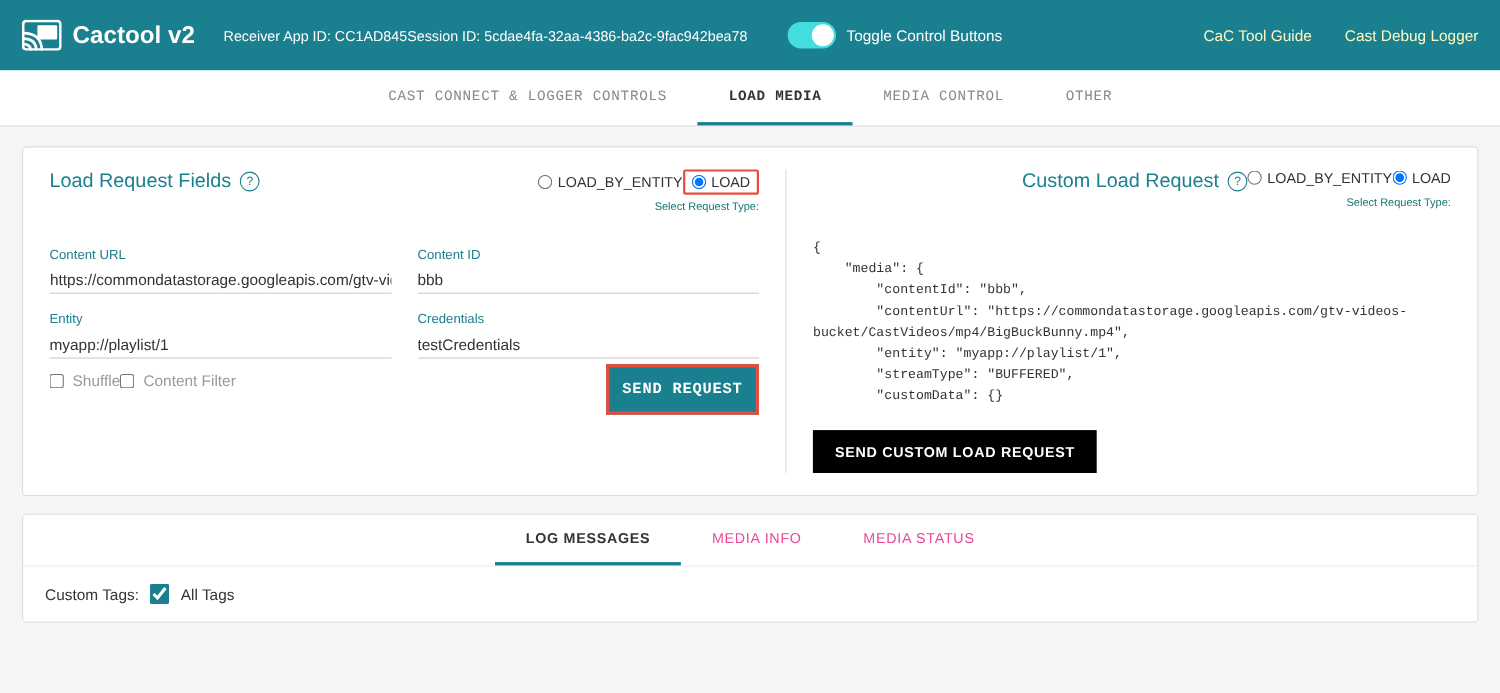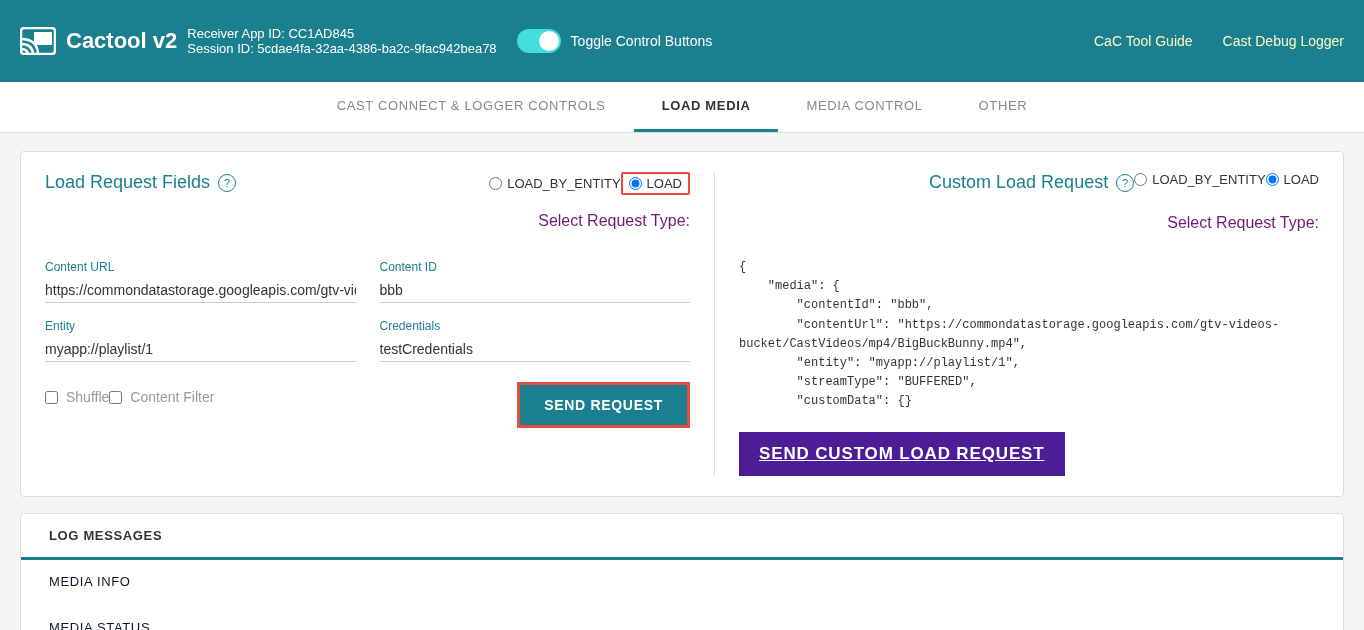--- a/index.html
+++ b/index.html
@@ -5,38 +5,38 @@
     * { box-sizing: border-box; margin: 0; padding: 0; }
     body { font-family: Arial, sans-serif; background: #f5f5f5; min-height: 630px; }
 
     
     .header {
       background: #1a7f8e;
       color: white;
       display: flex;
       align-items: center;
       padding: 0 20px;
-      height: 82px;
+      height: 64px;
+      gap: 16px;
     }
     .header-logo {
       display: flex;
       align-items: center;
       gap: 10px;
       font-size: 22px;
       font-weight: bold;
       color: white;
       white-space: nowrap;
     }
     .cast-icon {
       width: 36px;
       height: 28px;
     }
     .header-info {
       display: flex;
-      flex-direction: column;
       font-size: 13px;
       color: white;
       margin-left: 10px;
     }
     .toggle-area {
       display: flex;
       align-items: center;
       gap: 10px;
       margin-left: 20px;
     }
@@ -87,20 +87,21 @@
     }
     .tab {
       padding: 16px 28px;
       font-size: 13px;
       letter-spacing: 0.05em;
       color: #888;
       cursor: pointer;
       border-bottom: 3px solid transparent;
       font-weight: 500;
       text-transform: uppercase;
+      font-family: Liberation Mono, monospace;
     }
     .tab.active {
       color: #333;
       border-bottom: 3px solid #1a7f8e;
       font-weight: 700;
     }
 
     
     .main-content {
       padding: 18px 20px;
@@ -168,33 +169,32 @@
     .radio-label input[type="radio"] {
       cursor: pointer;
     }
     .radio-selected {
       border: 2px solid #e74c3c;
       padding: 2px 6px;
       border-radius: 2px;
     }
 
     .select-request-type {
-      font-size: 16px;
-      color: #701a75;
+      font-size: 10px;
+      color: #0f766e;
       margin-bottom: 14px;
       text-align: right;
-      margin-top: 17px;
     }
 
     
     .fields-grid {
       display: grid;
       grid-template-columns: 1fr 1fr;
       gap: 16px 24px;
-      margin-bottom: 20px;
+      margin-bottom: 5px;
     }
     .field-group {
       display: flex;
       flex-direction: column;
       gap: 4px;
     }
     .field-label {
       font-size: 12px;
       color: #1a7f8e;
       font-weight: 500;
@@ -226,28 +226,29 @@
     }
     .checkbox-label input[type="checkbox"] {
       cursor: pointer;
     }
 
     
     .send-request-btn {
       background: #1a7f8e;
       color: white;
       border: 3px solid #e74c3c;
-      padding: 12px 24px;
+      padding: 12px 12px;
       font-size: 14px;
       font-weight: 700;
       letter-spacing: 0.05em;
       cursor: pointer;
       text-transform: uppercase;
       display: block;
       margin-left: auto;
+      font-family: Liberation Mono, monospace;
     }
 
     
     .right-panel {
       flex: 1;
       padding-left: 24px;
     }
 
     .right-panel-header {
       display: flex;
@@ -264,50 +265,48 @@
       white-space: pre;
       line-height: 1.6;
       margin-bottom: 16px;
       min-height: 120px;
       border: none;
       width: 100%;
       resize: none;
     }
 
     .send-custom-btn {
-      background: #4c1d95;
+      background: #000000;
       color: white;
       border: none;
       padding: 12px 20px;
-      font-size: 17px;
+      font-size: 13px;
       font-weight: 700;
       letter-spacing: 0.05em;
       cursor: pointer;
       text-transform: uppercase;
-      text-decoration: underline;
     }
 
     
     .bottom-card {
       background: white;
       border: 1px solid #ddd;
       border-radius: 4px;
     }
 
     .bottom-tabs {
       display: flex;
       border-bottom: 1px solid #eee;
       justify-content: center;
-      flex-direction: column;
     }
     .bottom-tab {
       padding: 14px 28px;
       font-size: 13px;
       letter-spacing: 0.05em;
-      color: #0f172a;
+      color: #ec4899;
       cursor: pointer;
       border-bottom: 3px solid transparent;
       font-weight: 500;
       text-transform: uppercase;
     }
     .bottom-tab.active {
       color: #333;
       border-bottom: 3px solid #1a7f8e;
       font-weight: 700;
     }

